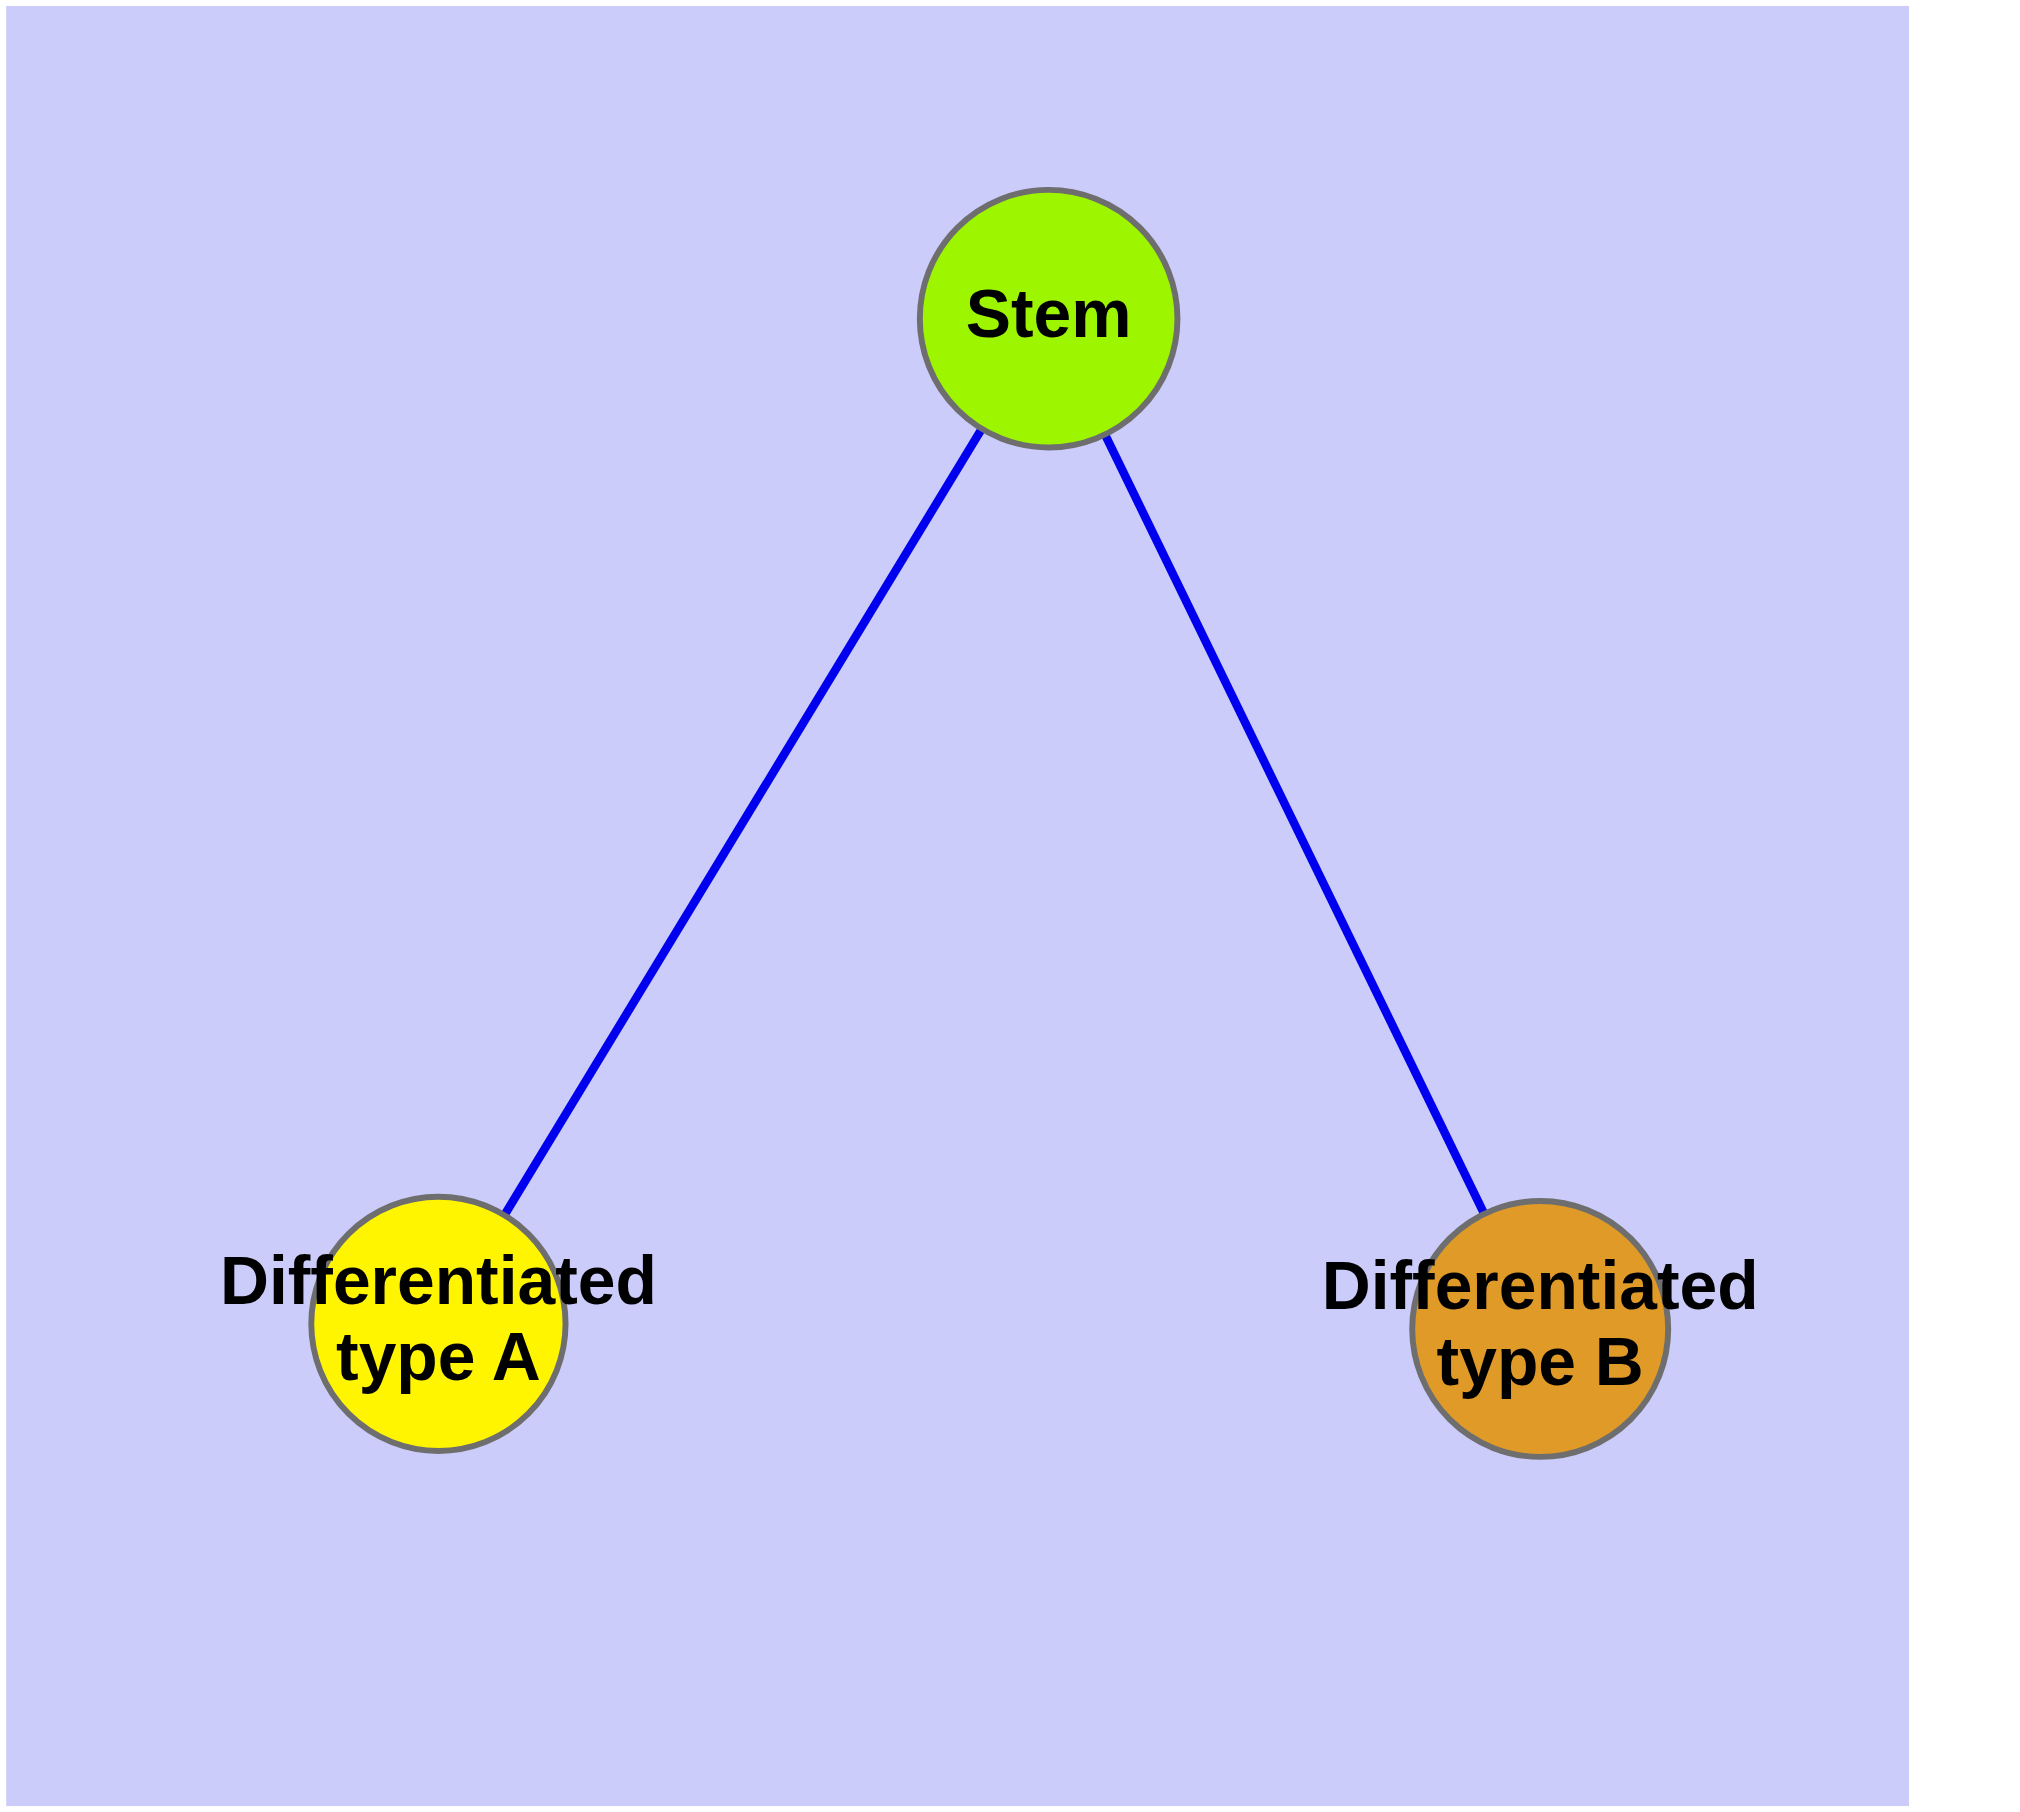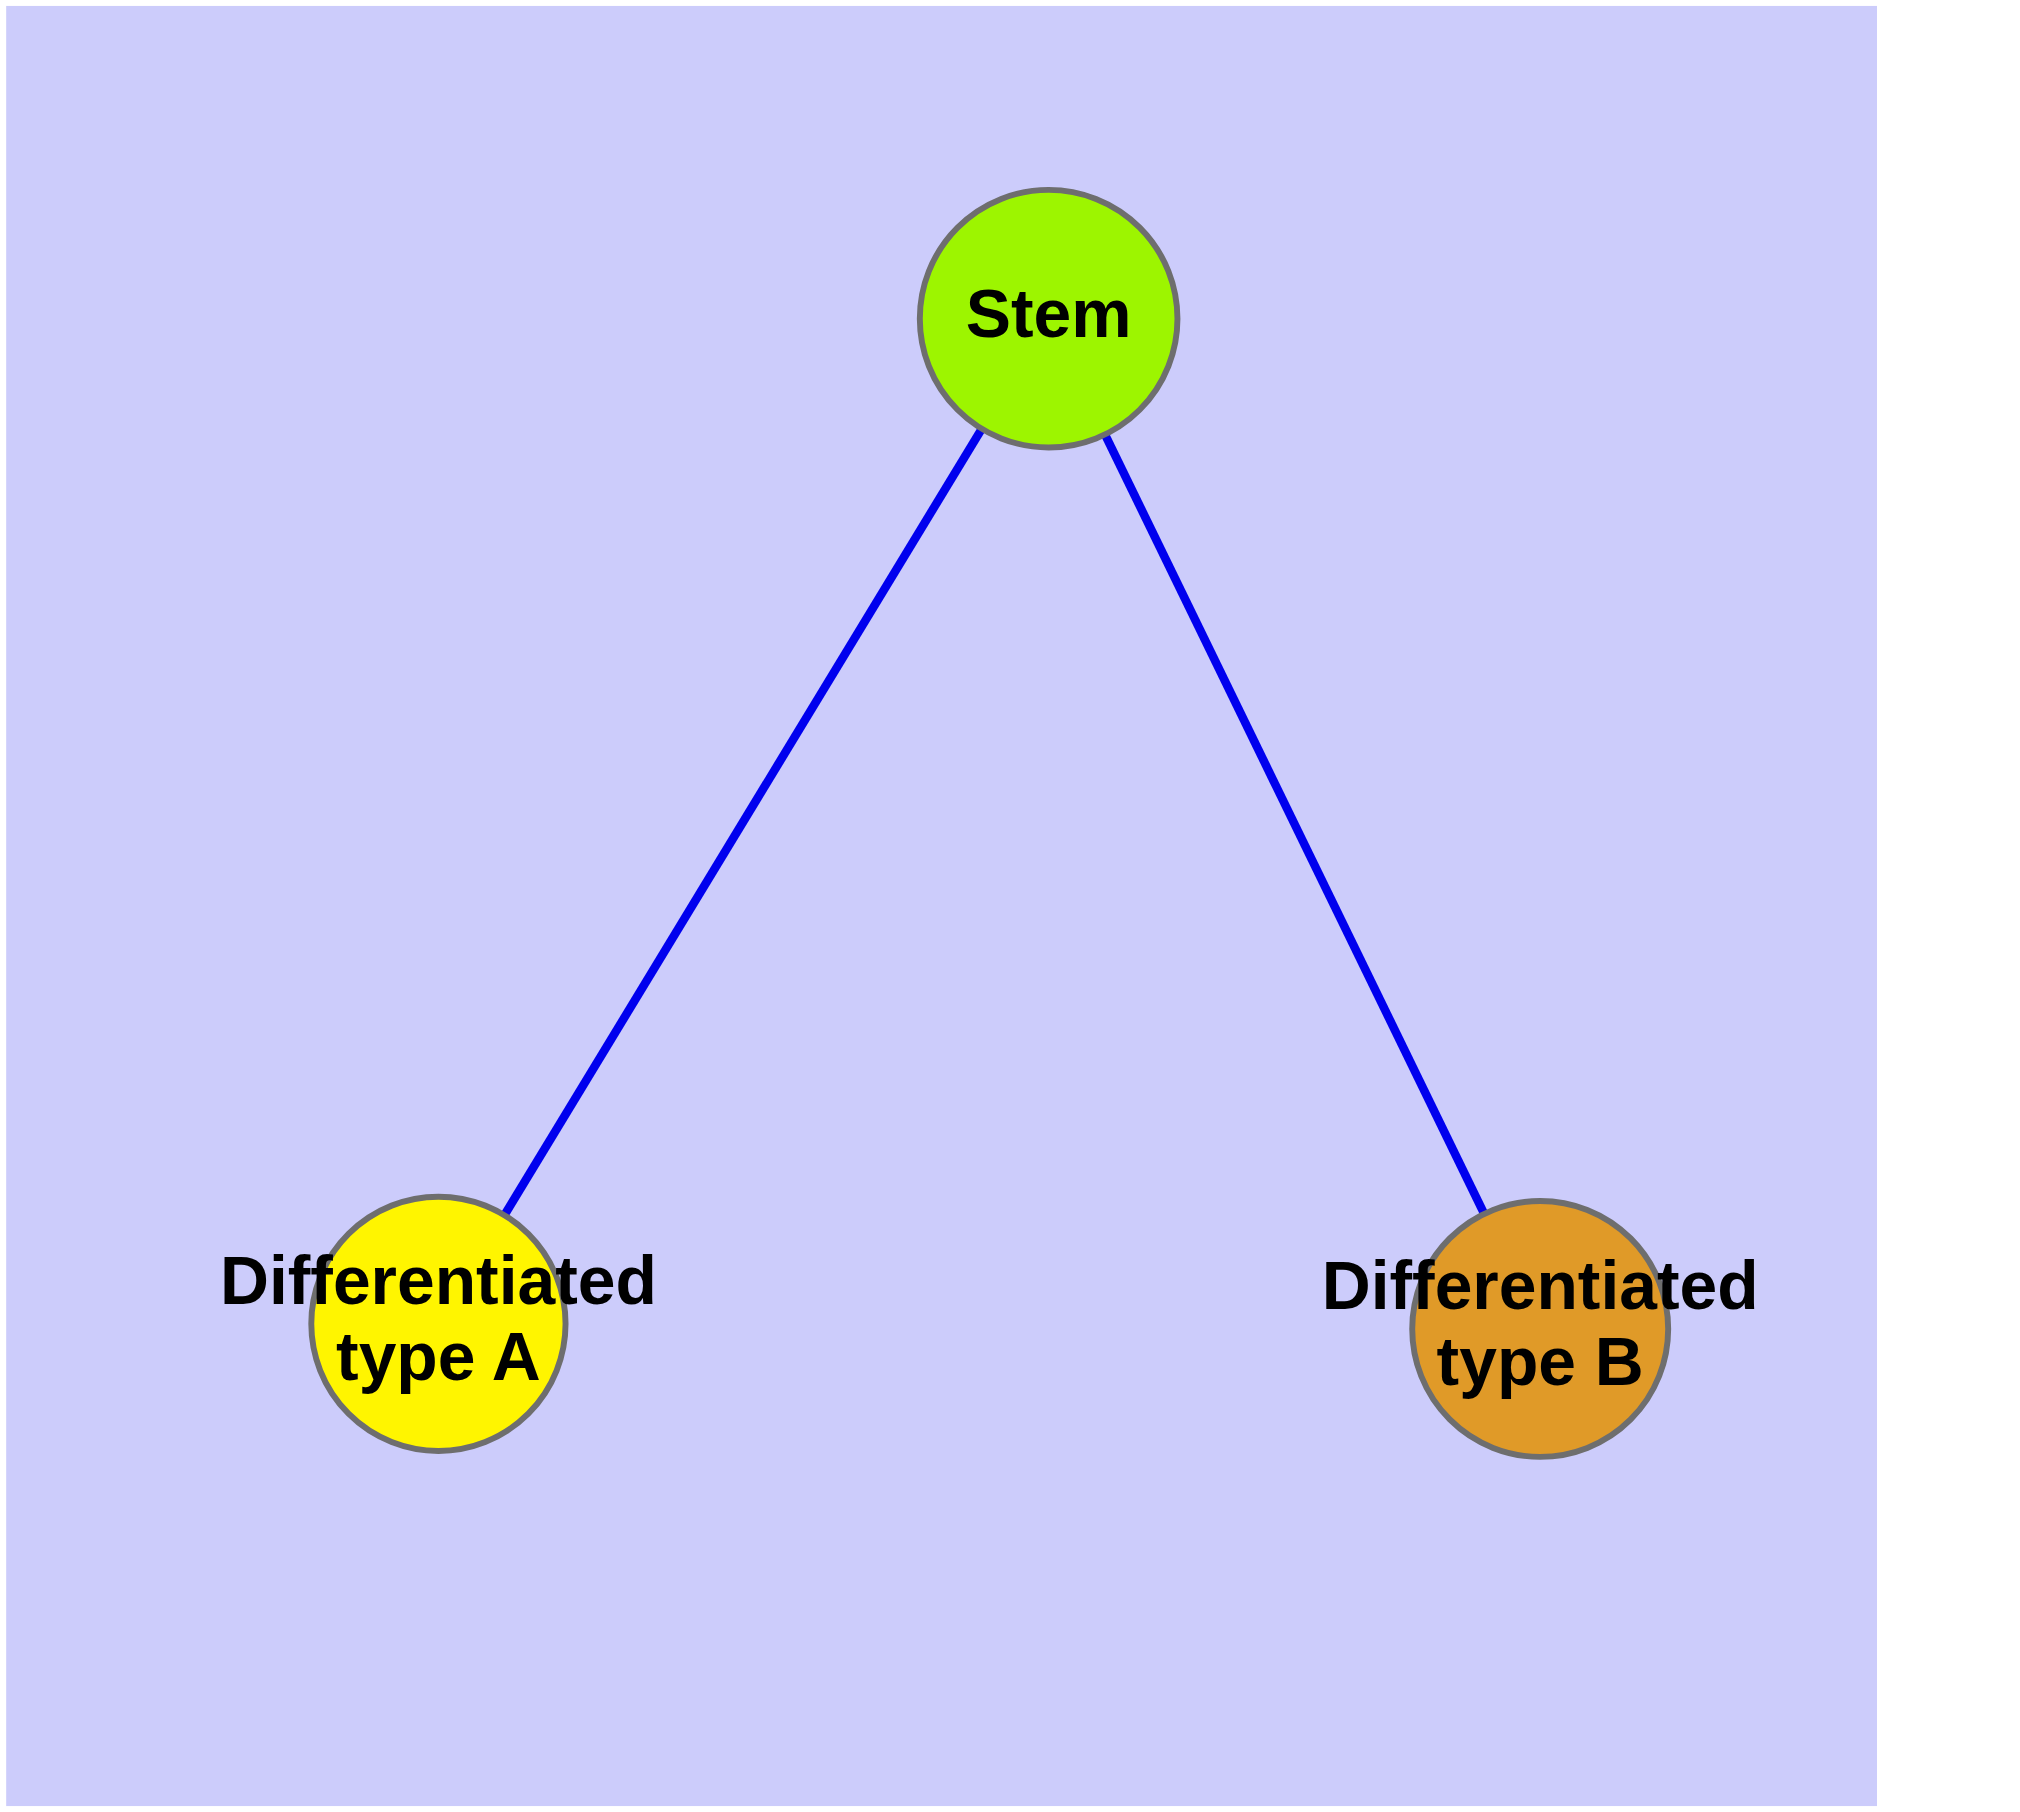--- a/index.html
+++ b/index.html
@@ -7,20 +7,21 @@
     margin: 0;
     padding: 0;
     background: #ffffff;
   }
   #canvas {
     position: relative;
     width: 1877px;
     height: 1812px;
     overflow: hidden;
     font-family: "Liberation Sans", sans-serif;
+    padding-left: 32px;
   }
   #graph-svg {
     position: absolute;
     top: 0;
     left: 0;
     width: 2021px;
     height: 1812px;
     display: block;
   }
   .node-label {

